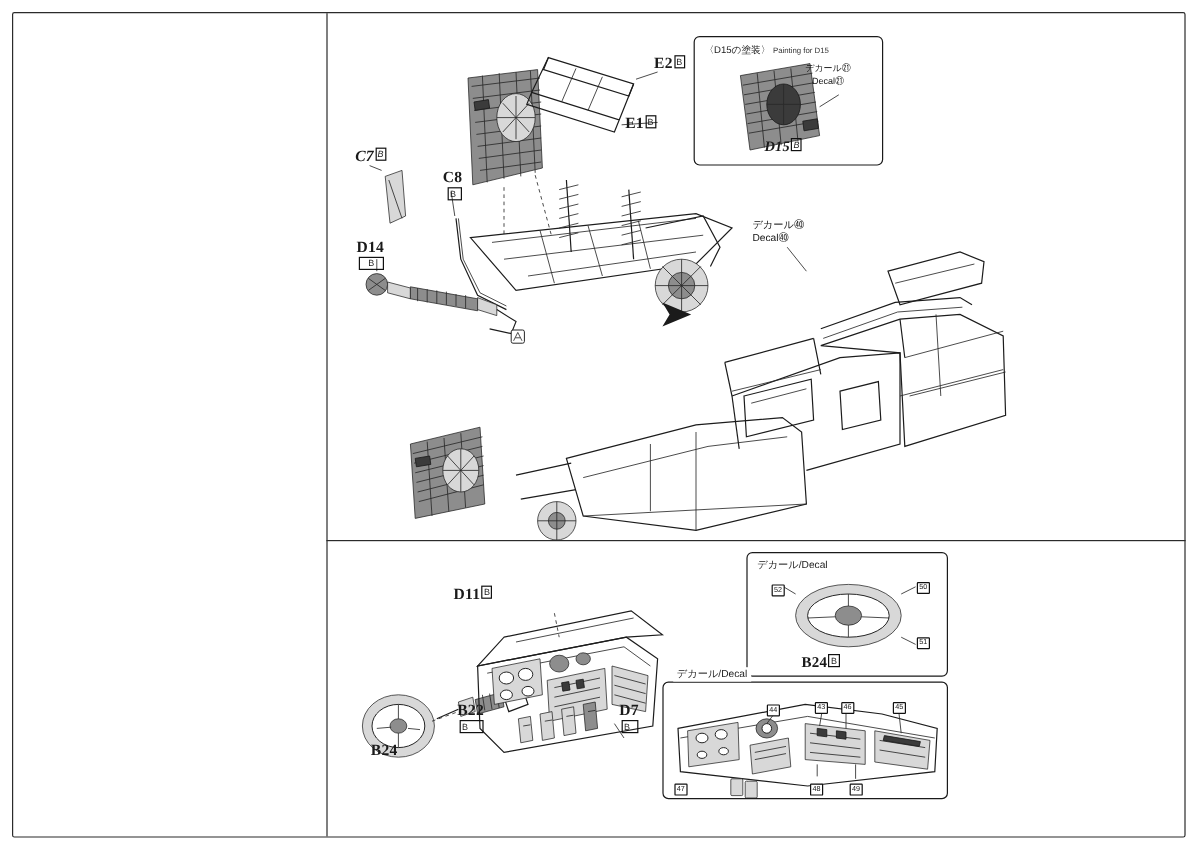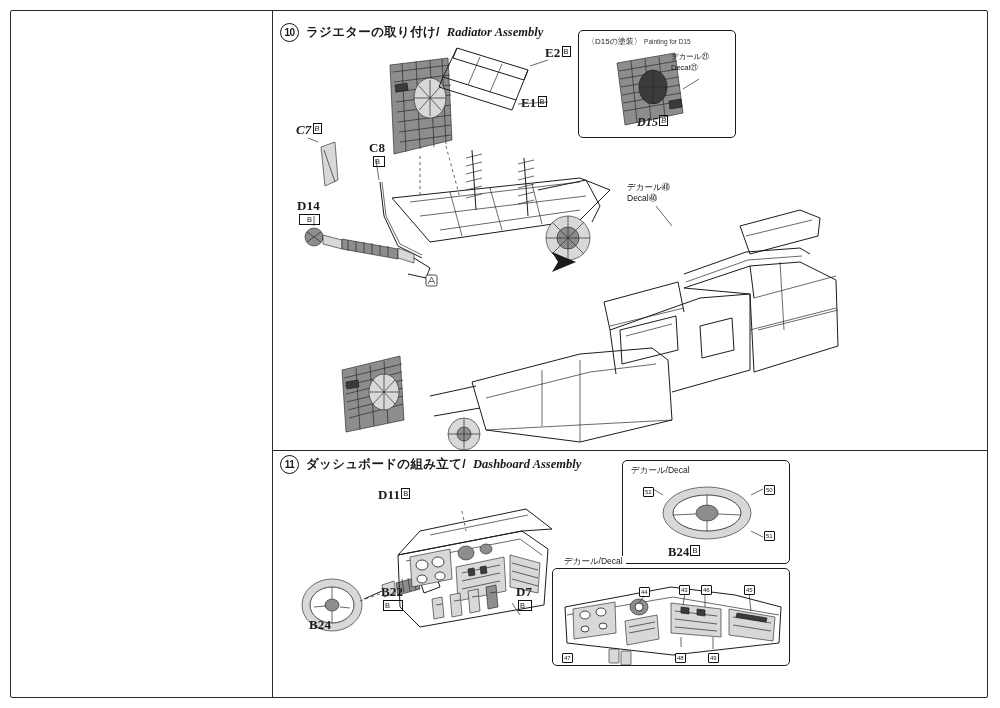--- a/index.html
+++ b/index.html
@@ -151,25 +151,20 @@
 </style>
 </head>
 <body>
 
 <div class="page">
 
   <div class="page-frame"></div>
   <div class="col-divider"></div>
   <div class="section-divider"></div>
 
-  <div class="step-header" style="left:280px; top:23px;">
-    <span class="step-num">10</span>
-    <span class="step-title-jp">ラジエターの取り付け/</span>
-    <span class="step-title-en">Radiator Assembly</span>
-  </div>
 
   <svg width="620" height="420" viewBox="0 0 620 420" style="position:absolute; left:280px; top:30px;">
 
     <g>
       <path class="fill-md" d="M110 35 L168 28 L172 110 L114 124 Z"></path>
       <path class="ink-thin" d="M113 42 L170 35 M114 52 L170 45 M115 62 L171 55 M116 72 L171 65 M117 82 L171 75 M118 92 L171 85 M119 102 L171 95 M120 112 L171 105"></path>
       <path class="ink-thin" d="M122 33 L126 122 M136 31 L140 119 M150 30 L154 117 M162 29 L166 114"></path>
       <ellipse class="fill-lt" cx="150" cy="68" rx="16" ry="20"></ellipse>
       <path class="ink-thin" d="M150 50 L150 86 M134 68 L166 68 M139 56 L161 80 M139 80 L161 56"></path>
       <path class="fill-dk" d="M115 55 L127 53 L128 60 L116 62 Z"></path>
@@ -311,34 +306,29 @@
     </div>
     <svg width="158" height="108" viewBox="0 0 158 108" style="position:absolute; left:0; top:0;">
       <path class="fill-md" d="M38 32 L96 22 L104 82 L46 94 Z"></path>
       <path class="ink-thin" d="M40 40 L98 30 M41 48 L99 38 M42 56 L100 46 M43 64 L101 54 M44 72 L102 62 M45 80 L103 70"></path>
       <path class="ink-thin" d="M52 30 L58 92 M66 28 L72 90 M80 26 L86 87"></path>
       <ellipse class="fill-dk" cx="74" cy="56" rx="14" ry="17"></ellipse>
       <path class="ink-thin" d="M74 39 L74 73 M60 56 L88 56"></path>
       <path class="fill-dk" d="M90 70 L102 68 L103 76 L91 78 Z"></path>
       <path class="ink-thin" d="M104 58 L120 48"></path>
     </svg>
-    <div class="jp-note" style="left:92px; top:20px; font-size:7.5px;">
+    <div class="jp-note" style="left:92px; top:20px; font-size:7.5px;text-align:center;">
       <div>デカール㉑</div>
       <div>Decal㉑</div>
     </div>
     <div class="plabel" style="left:58px; top:84px; font-size:12px;font-style:italic;">
       <span>D15</span><span class="sub">B</span>
     </div>
   </div>
 
-  <div class="step-header" style="left:280px; top:455px;">
-    <span class="step-num">11</span>
-    <span class="step-title-jp">ダッシュボードの組み立て/</span>
-    <span class="step-title-en">Dashboard Assembly</span>
-  </div>
 
   <svg width="320" height="180" viewBox="0 0 320 180" style="position:absolute; left:290px; top:495px;">
 
     <g>
       <ellipse class="fill-lt" cx="42" cy="110" rx="30" ry="26"></ellipse>
       <ellipse class="fill-w" cx="42" cy="110" rx="22" ry="18"></ellipse>
       <ellipse class="fill-md" cx="42" cy="110" rx="7" ry="6"></ellipse>
       <path class="ink-thin" d="M42 92 L42 104 M24 112 L36 111 M50 112 L60 113 M42 116 L42 128"></path>
     </g>
 

